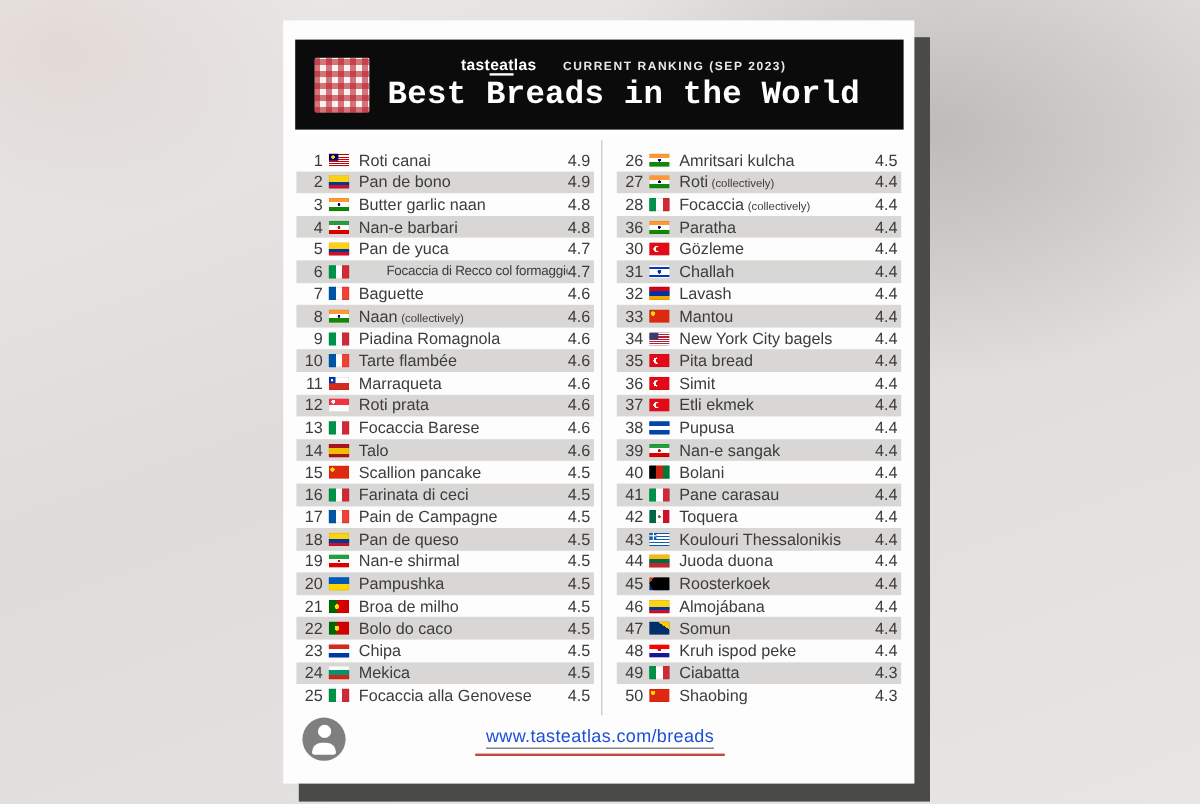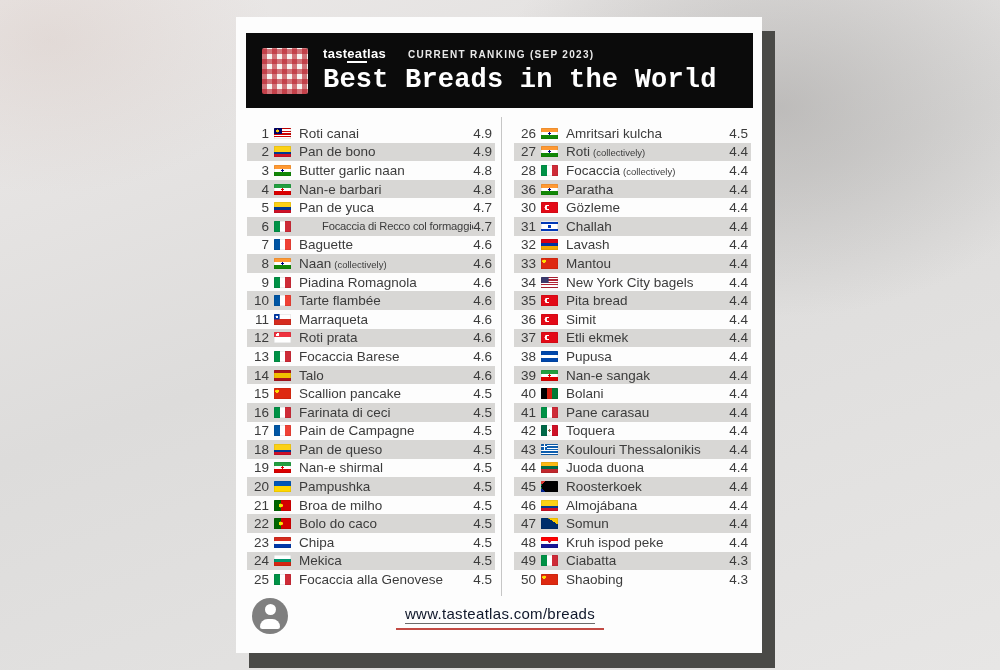--- a/index.html
+++ b/index.html
@@ -15,21 +15,21 @@
   .card{position:absolute;left:236px;top:17px;width:526px;height:636px;background:#fdfdfd;}
 
   
   .header{position:absolute;left:10px;top:16px;width:507px;height:75px;background:#0b0b0b;
           display:flex;align-items:center;padding-left:16px;box-sizing:border-box;}
   .gingham{width:46px;height:46px;flex:none;border-radius:2px;margin-right:15px;
     background:
       repeating-linear-gradient(0deg, rgba(186,32,43,.60) 0 5px, rgba(255,255,255,0) 5px 10px),
       repeating-linear-gradient(90deg, rgba(186,32,43,.60) 0 5px, rgba(255,255,255,0) 5px 10px),
       #f7f3f0;}
-  .hgroup{display:flex;flex-direction:column;}
+  .hgroup{display:flex;flex-direction:column;align-items:center;}
   .brandline{display:flex;align-items:baseline;}
   .wordmark{color:#fff;font-weight:bold;font-size:13px;letter-spacing:.3px;}
   .wordmark .hl{border-bottom:2px solid #fff;}
   .ranklabel{color:#e9e9e9;font-weight:bold;font-size:10px;letter-spacing:1.3px;margin-left:22px;}
   .title{color:#fff;font-family:Liberation Mono, monospace;font-weight:bold;font-size:27px;margin-top:4px;letter-spacing:.2px;}
 
   
   .list{position:absolute;left:11px;top:107px;width:504px;display:flex;}
   .col{width:248px;}
   .col.right{margin-left:19px;width:246px;}
@@ -71,21 +71,21 @@
   .f-lt{background:linear-gradient(180deg,#fdb913 0 33%,#006a44 33% 67%,#c1272d 67%);}
   .f-za{background:conic-gradient(from 35deg at 0% 50%,#000 0 110deg,transparent 110deg),linear-gradient(180deg,transparent 0 30%,#007a4d 30% 70%,transparent 70%),linear-gradient(180deg,#de3831 0 42%,#fff 42% 58%,#002395 58%);}
   .f-ba{background:linear-gradient(to bottom left,#fecb00 0 30%,transparent 30.5%),#002f6c;}
   .f-hr{background:radial-gradient(circle at 50% 38%,#c8102e 0 1.5px,transparent 1.7px),linear-gradient(180deg,#f00 0 33%,#fff 33% 67%,#171796 67%);}
 
   
   .avatar{position:absolute;left:16px;top:581px;width:36px;height:36px;border-radius:50%;background:#7f7f7f;}
   .avatar::before{content:"";position:absolute;left:12.5px;top:6px;width:11px;height:11px;border-radius:50%;background:#fff;}
   .avatar::after{content:"";position:absolute;left:8px;bottom:5px;width:20px;height:10px;border-radius:10px 10px 3px 3px;background:#fff;}
   .urlwrap{position:absolute;left:154px;top:588px;width:220px;text-align:center;}
-  .url{display:inline-block;font-size:15px;color:#0f172a;letter-spacing:.3px;
+  .url{display:inline-block;font-size:15px;color:#1d4ed8;letter-spacing:.3px;
        border-bottom:1px solid #6a6a6a;padding-bottom:1px;text-decoration:none;cursor:pointer;}
   .redline{height:2px;background:#c24a44;margin:4px 6px 0 6px;}
 </style>
 </head>
 <body>
 
 <div class="shadow"></div>
 
 <div class="card">
 

